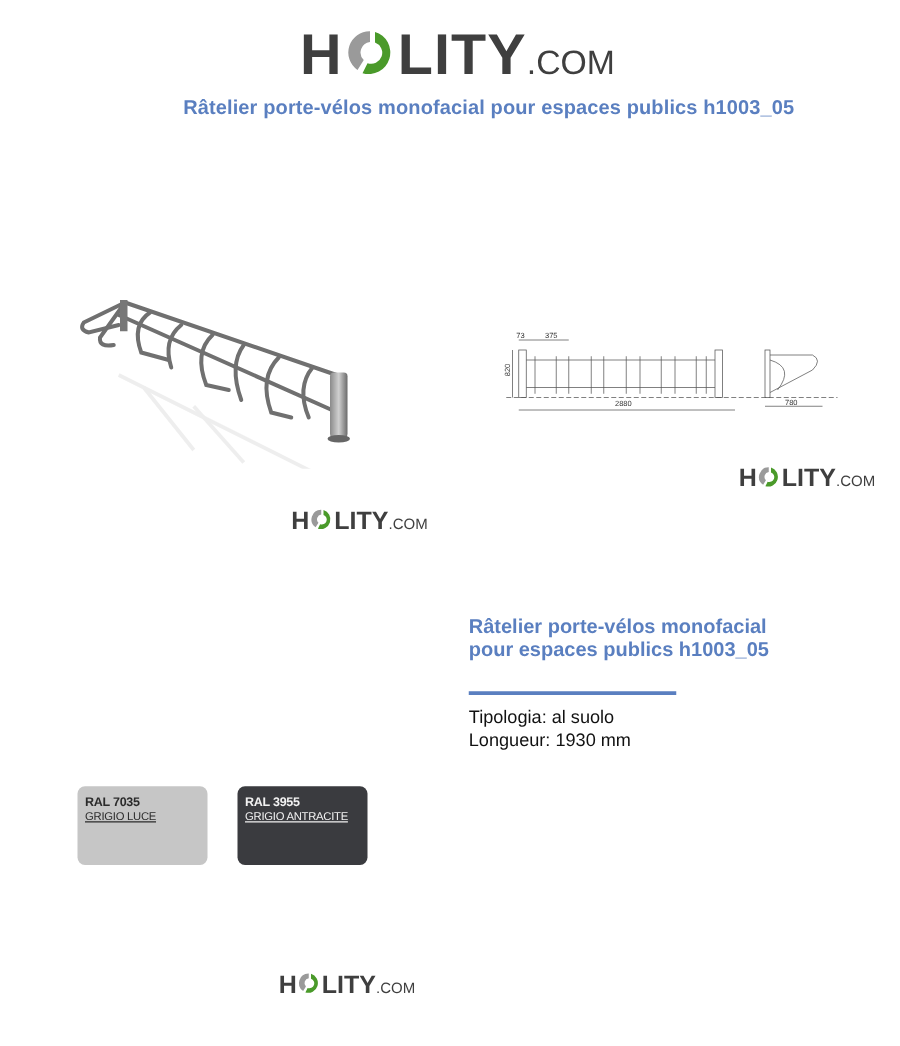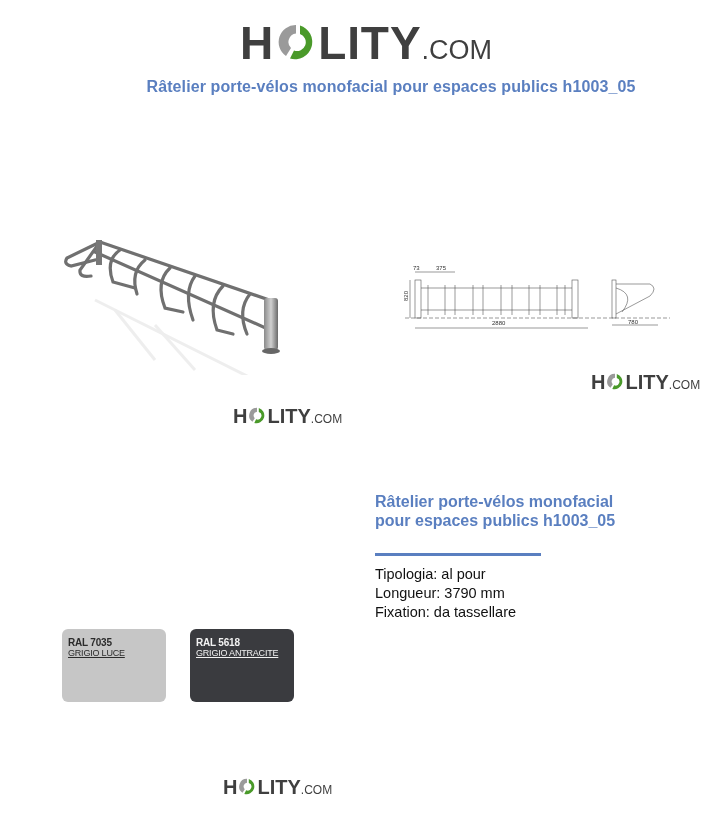--- a/index.html
+++ b/index.html
@@ -23,21 +23,21 @@
 
   .page-title { left: 0; width: 782px; top: 78px; text-align: center; color: #5a7fc0; font-weight: bold; font-size: 16px; letter-spacing: 0.1px; }
 
   .product-img { left: 55px; top: 230px; width: 245px; height: 145px; }
   .drawing { left: 400px; top: 258px; width: 280px; height: 75px; }
 
   .info-title { left: 375px; top: 492px; width: 260px; color: #5a7fc0; font-weight: bold; font-size: 16px; line-height: 19px; }
   .info-rule { left: 375px; top: 553px; width: 166px; height: 3px; background: #5a7fc0; }
   .specs { left: 375px; top: 565px; font-size: 14.5px; line-height: 19px; color: #111; }
 
-  .swatch { top: 629px; width: 104px; height: 73px; border-radius: 6px; box-sizing: border-box; padding: 8px 6px; font-family: "Liberation Sans", sans-serif; }
+  .swatch { top: 629px; width: 104px; height: 63px; border-radius: 6px; box-sizing: border-box; padding: 8px 6px; font-family: "Liberation Sans", sans-serif; }
   .swatch .code { font-weight: bold; font-size: 10px; line-height: 11px; letter-spacing: -0.2px; }
   .swatch .name { font-size: 9px; line-height: 11px; letter-spacing: -0.2px; text-decoration: underline; }
   .sw1 { left: 62px; background: #c6c6c6; color: #2b2b2b; }
   .sw2 { left: 190px; background: #3a3b3f; color: #f2f2f2; }
 </style>
 </head>
 <body>
 
 <div class="logo logo-main">
   <span class="l-h">H</span>
@@ -129,31 +129,30 @@
         <path d="M24 4.5 A17 17 0 0 1 14 37.5 L18 29.5 A8.5 8.5 0 0 0 24 13 Z" fill="#4a9a2a"></path>
       </svg>
   </span>
   <span>LITY</span>
   <span class="l-com">.COM</span>
 </div>
 
 <div class="abs info-title">Râtelier porte-vélos monofacial pour espaces publics h1003_05</div>
 <div class="abs info-rule"></div>
 <div class="abs specs">
-  <div>Tipologia: al pour</div>
-  <div>Longueur: 3790 mm</div>
-  <div>Fixation: da tassellare</div>
+  <div>Tipologia: al suolo</div>
+  <div>Longueur: 1930 mm</div>
 </div>
 
 <div class="abs swatch sw1">
   <div class="code">RAL 7035</div>
   <div class="name">GRIGIO LUCE</div>
 </div>
 <div class="abs swatch sw2">
-  <div class="code">RAL 5618</div>
+  <div class="code">RAL 3955</div>
   <div class="name">GRIGIO ANTRACITE</div>
 </div>
 
 <div class="logo logo-sm" style="left:223px; top:767px;">
   <span>H</span>
   <span class="l-o">
     <svg viewBox="0 0 40 42" width="18" height="19">
         <path d="M20 4 A17 17 0 0 0 10 35 L15 27 A8.5 8.5 0 0 1 20 12.5 Z" fill="#9a9a9a"></path>
         <path d="M24 4.5 A17 17 0 0 1 14 37.5 L18 29.5 A8.5 8.5 0 0 0 24 13 Z" fill="#4a9a2a"></path>
       </svg>

